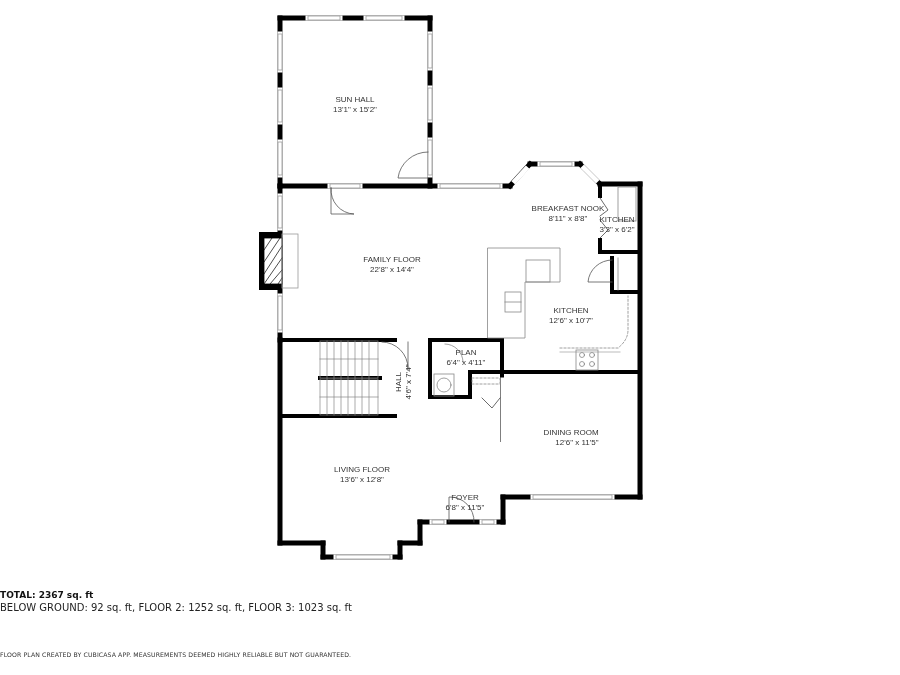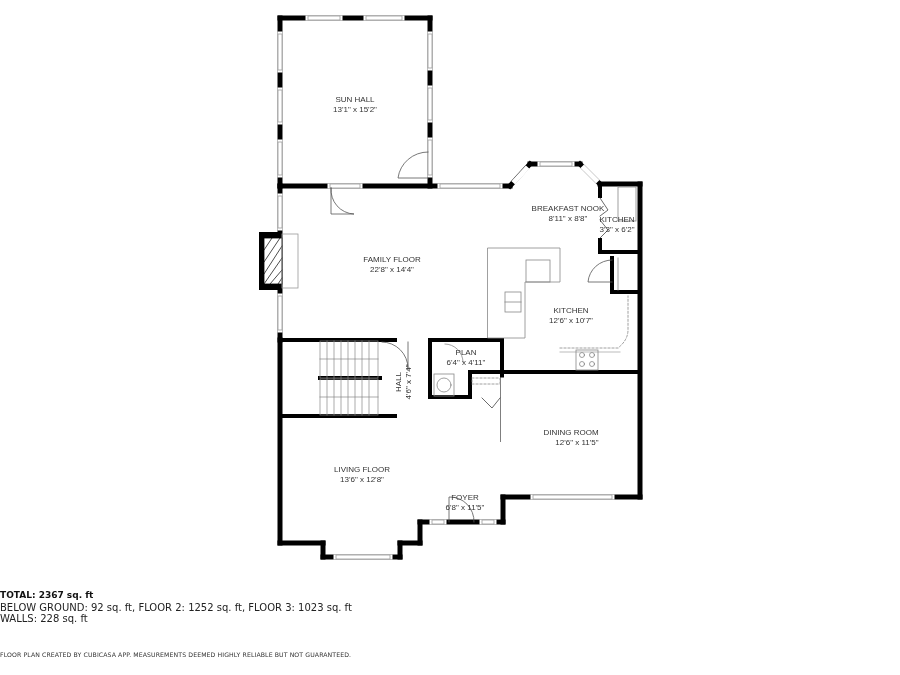--- a/index.html
+++ b/index.html
@@ -198,15 +198,14 @@
   <span class="dim">6'8" x 11'5"</span>
 </div>
 <div class="room-label" style="left:362px; top:465px;">
   <span>LIVING FLOOR</span>
   <span class="dim">13'6" x 12'8"</span>
 </div>
 
 <div class="footer total">TOTAL: 2367 sq. ft</div>
 <div class="footer areas">
   <div>BELOW GROUND: 92 sq. ft, FLOOR 2: 1252 sq. ft, FLOOR 3: 1023 sq. ft</div>
-  <div>WALLS: 228 sq. ft</div>
 </div>
 <div class="footer disclaimer">FLOOR PLAN CREATED BY CUBICASA APP. MEASUREMENTS DEEMED HIGHLY RELIABLE BUT NOT GUARANTEED.</div>
 
 </body></html>

